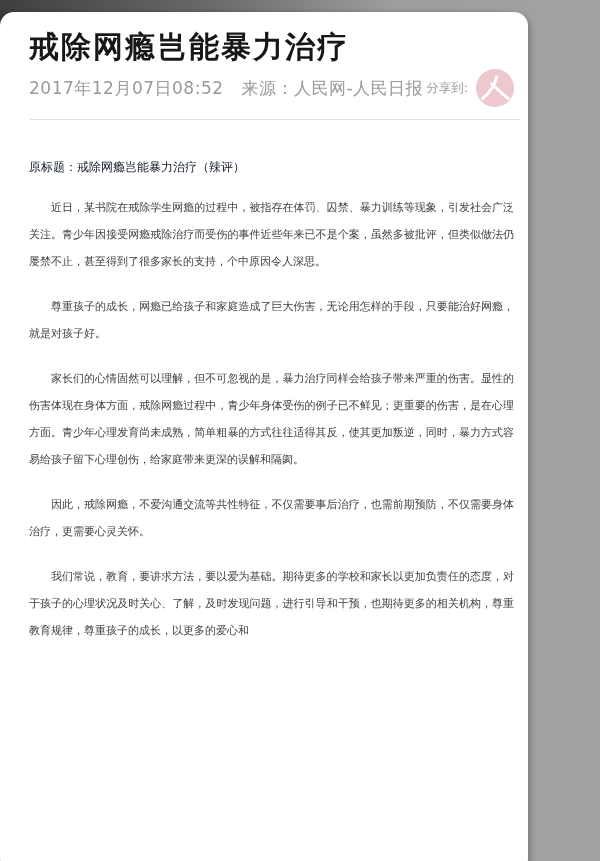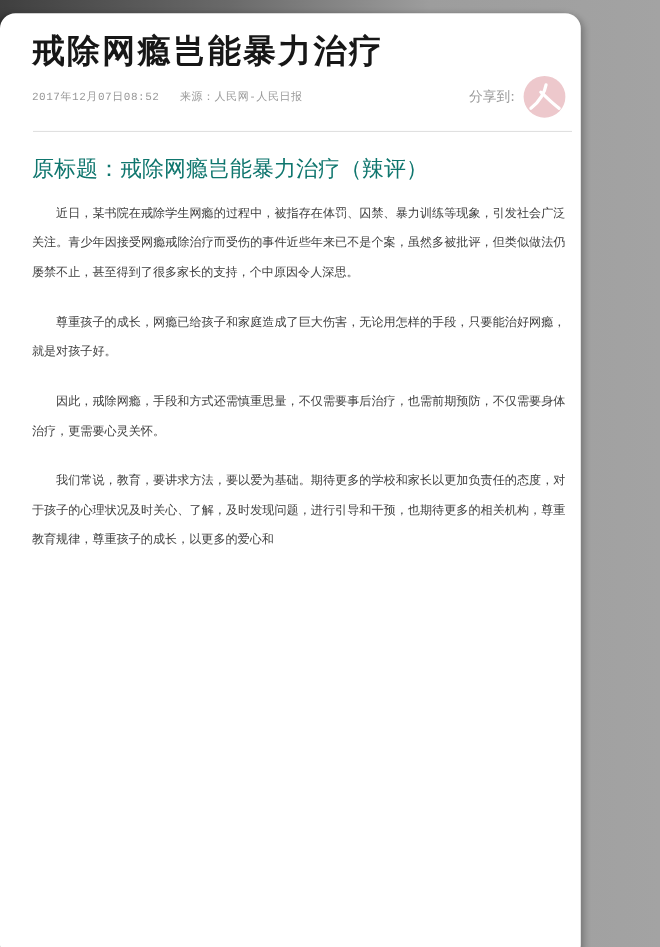--- a/index.html
+++ b/index.html
@@ -38,24 +38,23 @@
     color: #333333;
   }
   .meta-row {
     margin-top: 2px;
     height: 40px;
     display: flex;
     align-items: center;
     justify-content: space-between;
   }
   .meta-left {
-    font-size: 10px;
+    font-size: 17px;
     color: #999999;
     letter-spacing: 0.5px;
-    font-family: Liberation Mono, monospace;
   }
   .meta-left .source { margin-left: 12px; }
   .meta-right {
     display: flex;
     align-items: center;
   }
   .share-label {
     font-size: 12.5px;
     color: #999999;
     margin-right: 8px;
@@ -71,24 +70,24 @@
     display: flex;
     align-items: center;
     justify-content: center;
   }
   .divider {
     border: none;
     border-top: 1px solid #e0e0e0;
     margin: 11px -6px 0 1px;
   }
   .orig-title {
-    margin-top: 24px;
-    font-size: 20px;
+    margin-top: 38px;
+    font-size: 12px;
     line-height: 18px;
-    color: #0f766e;
+    color: #0f172a;
   }
   .article p {
     margin: 18px 0;
     font-size: 11px;
     line-height: 27px;
     color: #404040;
     text-indent: 2em;
     text-align: justify;
     letter-spacing: 0;
   }
@@ -119,17 +118,18 @@
     </div>
   </div>
 
   <hr class="divider">
 
   <div class="orig-title">原标题：戒除网瘾岂能暴力治疗（辣评）</div>
 
   <div class="article">
     <p>近日，某书院在戒除学生网瘾的过程中，被指存在体罚、囚禁、暴力训练等现象，引发社会广泛关注。青少年因接受网瘾戒除治疗而受伤的事件近些年来已不是个案，虽然多被批评，但类似做法仍屡禁不止，甚至得到了很多家长的支持，个中原因令人深思。</p>
     <p>尊重孩子的成长，网瘾已给孩子和家庭造成了巨大伤害，无论用怎样的手段，只要能治好网瘾，就是对孩子好。</p>
-    <p>因此，戒除网瘾，手段和方式还需慎重思量，不仅需要事后治疗，也需前期预防，不仅需要身体治疗，更需要心灵关怀。</p>
+    <p>家长们的心情固然可以理解，但不可忽视的是，暴力治疗同样会给孩子带来严重的伤害。显性的伤害体现在身体方面，戒除网瘾过程中，青少年身体受伤的例子已不鲜见；更重要的伤害，是在心理方面。青少年心理发育尚未成熟，简单粗暴的方式往往适得其反，使其更加叛逆，同时，暴力方式容易给孩子留下心理创伤，给家庭带来更深的误解和隔阂。</p>
+    <p>因此，戒除网瘾，不爱沟通交流等共性特征，不仅需要事后治疗，也需前期预防，不仅需要身体治疗，更需要心灵关怀。</p>
     <p>我们常说，教育，要讲求方法，要以爱为基础。期待更多的学校和家长以更加负责任的态度，对于孩子的心理状况及时关心、了解，及时发现问题，进行引导和干预，也期待更多的相关机构，尊重教育规律，尊重孩子的成长，以更多的爱心和</p>
   </div>
 
 </div>
 
 </body></html>

